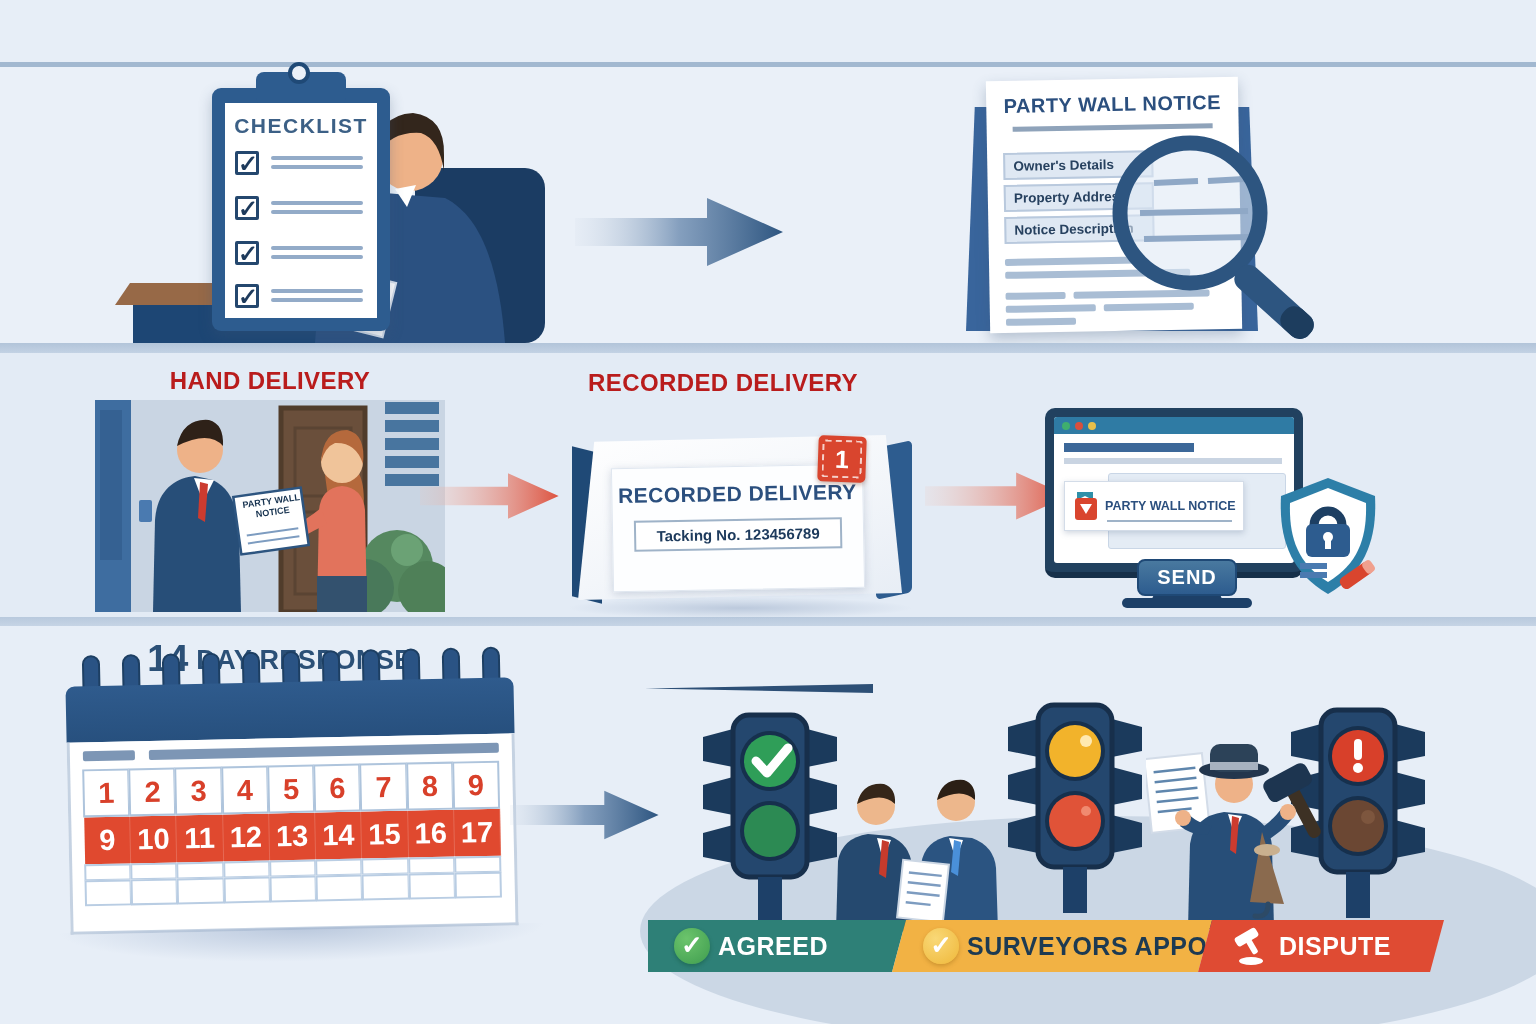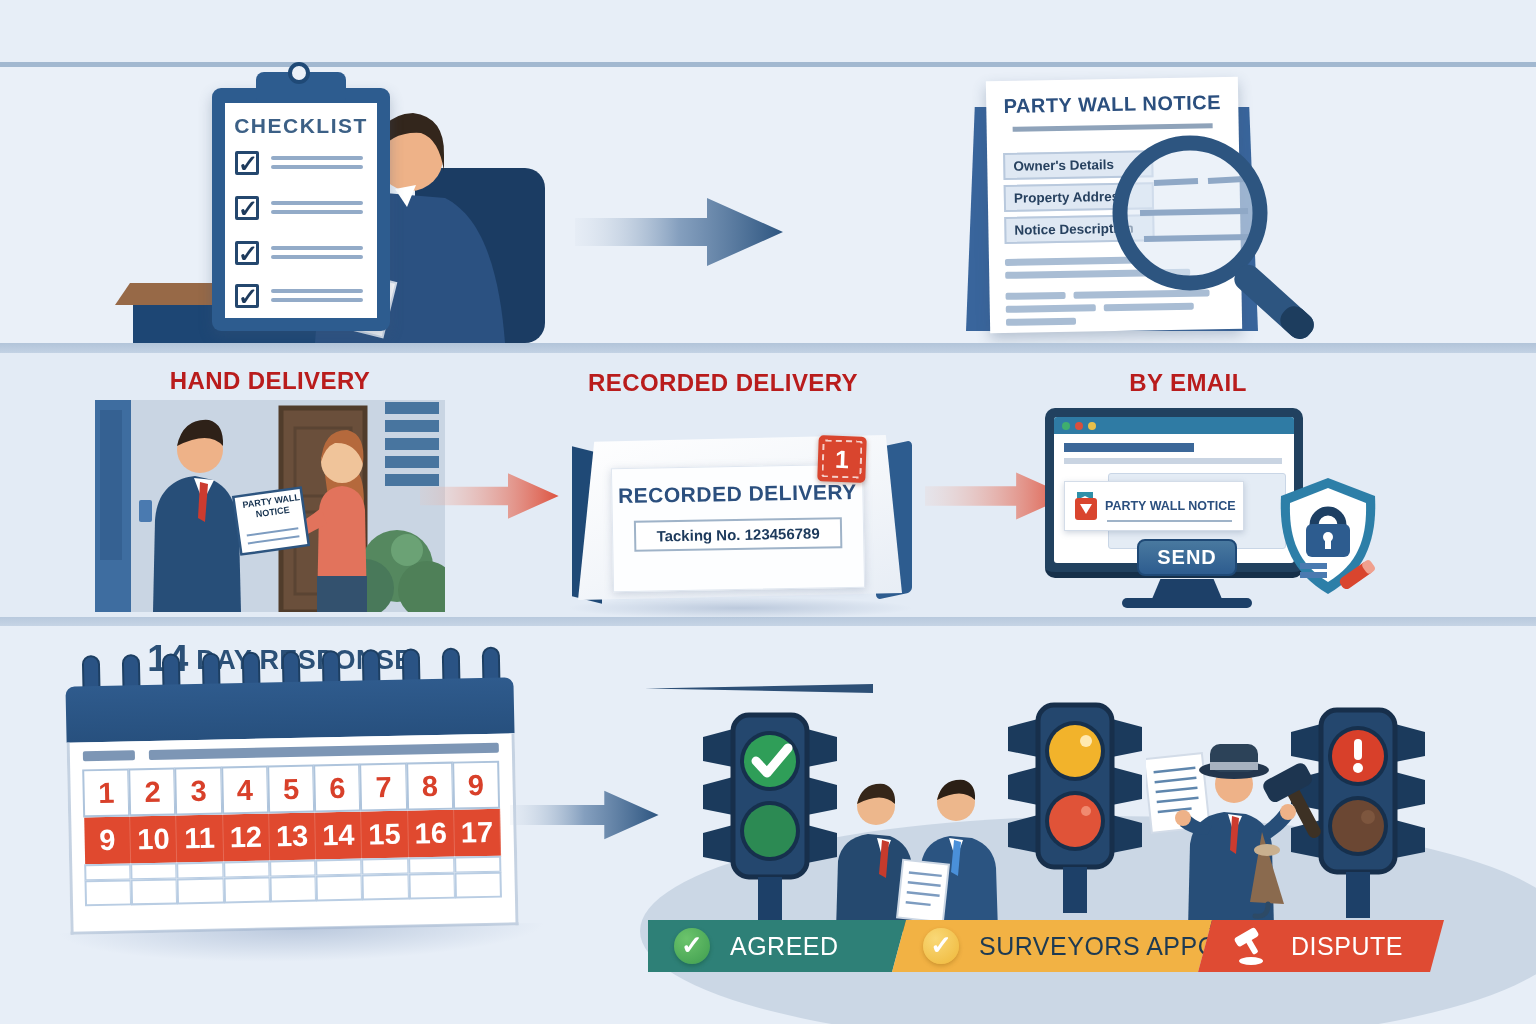--- a/index.html
+++ b/index.html
@@ -80,21 +80,21 @@
   .screen { position:relative; width:100%; height:100%; background:#fff; border-radius:3px; overflow:hidden; }
   .browser-bar { left:0; top:0; width:100%; height:17px; background:#2f7ba4; }
   .dot { top:5px; width:8px; height:8px; border-radius:50%; }
   .page-bar1 { left:10px; top:26px; width:130px; height:9px; background:#3c6899; }
   .page-line { left:10px; top:41px; width:218px; height:6px; background:#c9d4e2; }
   .compose-panel { left:54px; top:56px; width:178px; height:76px; background:#e4ecf5; border:1px solid #c9d6e6; border-radius:3px; }
   .mail-card { left:10px; top:64px; width:180px; height:50px; background:#fff; border:1px solid #d3dce8;
     box-shadow:0 2px 6px rgba(100,120,150,.3); display:flex; align-items:center; padding-left:7px; }
   .subject-text { margin-left:7px; font-size:12.5px; font-weight:800; color:#2b4f7e; white-space:nowrap; }
   .subject-underline { left:42px; bottom:8px; width:125px; height:2px; background:#9fb3c8; }
-  .send-button { left:1137px; top:186px; width:100px; height:37px; border-radius:8px;
+  .send-button { left:1137px; top:206px; width:100px; height:37px; border-radius:8px;
     background:linear-gradient(180deg,#49799f,#2d5c8f); border:2px solid #1f4976;
     color:#fff; font-size:20px; font-weight:800; text-align:center; line-height:32px; letter-spacing:1px; z-index:5; }
   .monitor-stand { left:1152px; top:226px; width:70px; height:20px; background:#1d4068;
     clip-path:polygon(12% 0,88% 0,100% 100%,0 100%); }
   .monitor-base { left:1122px; top:245px; width:130px; height:10px; background:#1d4068; border-radius:5px; }
 
   
   .period-heading { left:95px; top:12px; width:370px; text-align:center; color:#2b5077; font-weight:800; }
   .period-num { font-size:37px; vertical-align:-2px; }
   .period-rest { font-size:27px; letter-spacing:.4px; }
@@ -128,21 +128,21 @@
 
   .tl { z-index:3; }
   .people { z-index:4; }
 
   .outcome-bar { left:648px; top:294px; height:52px; z-index:6; }
   .seg { top:0; height:52px; display:flex; align-items:center; }
   .seg-agreed { left:0; width:258px; background:#2e8077; clip-path:polygon(0 0,100% 0,calc(100% - 14px) 100%,0 100%); padding-left:26px; }
   .seg-surveyors { left:258px; width:306px; background:#f2b244; transform:skewX(-15deg); transform-origin:top; padding-left:24px; }
   .seg-dispute { left:564px; width:232px; background:#df4b33; transform:skewX(-15deg); transform-origin:top; padding-left:26px; }
   .unskew { transform:skewX(15deg); display:flex; align-items:center; }
-  .seg-label { margin-left:20px; font-size:25px; font-weight:400; letter-spacing:.5px; white-space:nowrap; }
+  .seg-label { margin-left:8px; font-size:25px; font-weight:700; letter-spacing:.5px; white-space:nowrap; }
   .seg-agreed .seg-label, .seg-dispute .seg-label { color:#fff; }
   .seg-surveyors .seg-label { color:#1d3a52; }
   .check-circle { width:36px; height:36px; border-radius:50%; text-align:center; line-height:34px;
     color:#fff; font-size:26px; font-weight:800; flex:0 0 auto; }
   .check-green { background:radial-gradient(circle at 35% 30%,#6cc46c,#3f9d4f); box-shadow:0 2px 4px rgba(0,60,20,.3); }
   .check-amber { background:radial-gradient(circle at 35% 30%,#f9d877,#efb83a); box-shadow:0 2px 4px rgba(120,80,0,.3); }
 </style>
 </head>
 <body>
 
@@ -255,21 +255,20 @@
     </div>
   </div>
 
   <div class="abs divider1"></div>
   <div class="abs divider2"></div>
 
   <div class="abs row2">
 
     <div class="abs section-heading" style="left:100px;top:14px;width:340px;font-size:24px">HAND DELIVERY</div>
     <div class="abs section-heading" style="left:563px;top:16px;width:320px;font-size:24px">RECORDED DELIVERY</div>
-    <div class="abs section-heading" style="left:1068px;top:16px;width:240px;font-size:24px">BY EMAIL</div>
 
     <svg class="abs" style="left:95px;top:47px;" width="350" height="212" viewBox="0 0 350 212">
       <rect width="350" height="212" fill="#c9d5e3"></rect>
       <rect x="0" y="0" width="36" height="212" fill="#3e6da0"></rect>
       <rect x="5" y="10" width="22" height="150" fill="#356192"></rect>
       <rect x="44" y="100" width="13" height="22" rx="2" fill="#4a7ab0"></rect>
       <rect x="186" y="8" width="84" height="204" fill="#6a4f3b" stroke="#503c2b" stroke-width="5"></rect>
       <rect x="200" y="28" width="56" height="68" fill="none" stroke="#5a4433" stroke-width="3"></rect>
       <rect x="200" y="112" width="56" height="82" fill="none" stroke="#5a4433" stroke-width="3"></rect>
       <g fill="#48759f">

